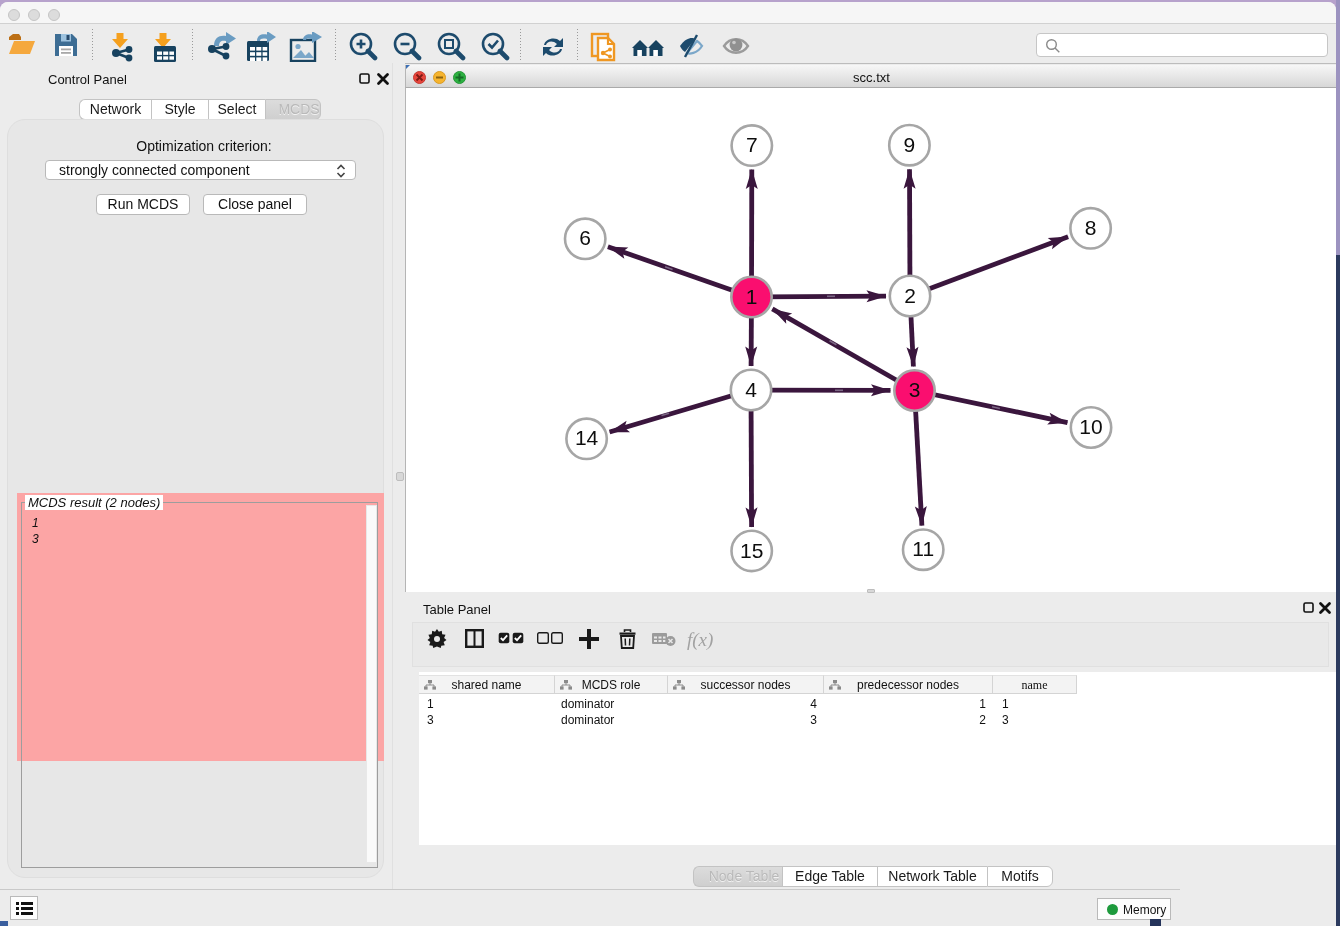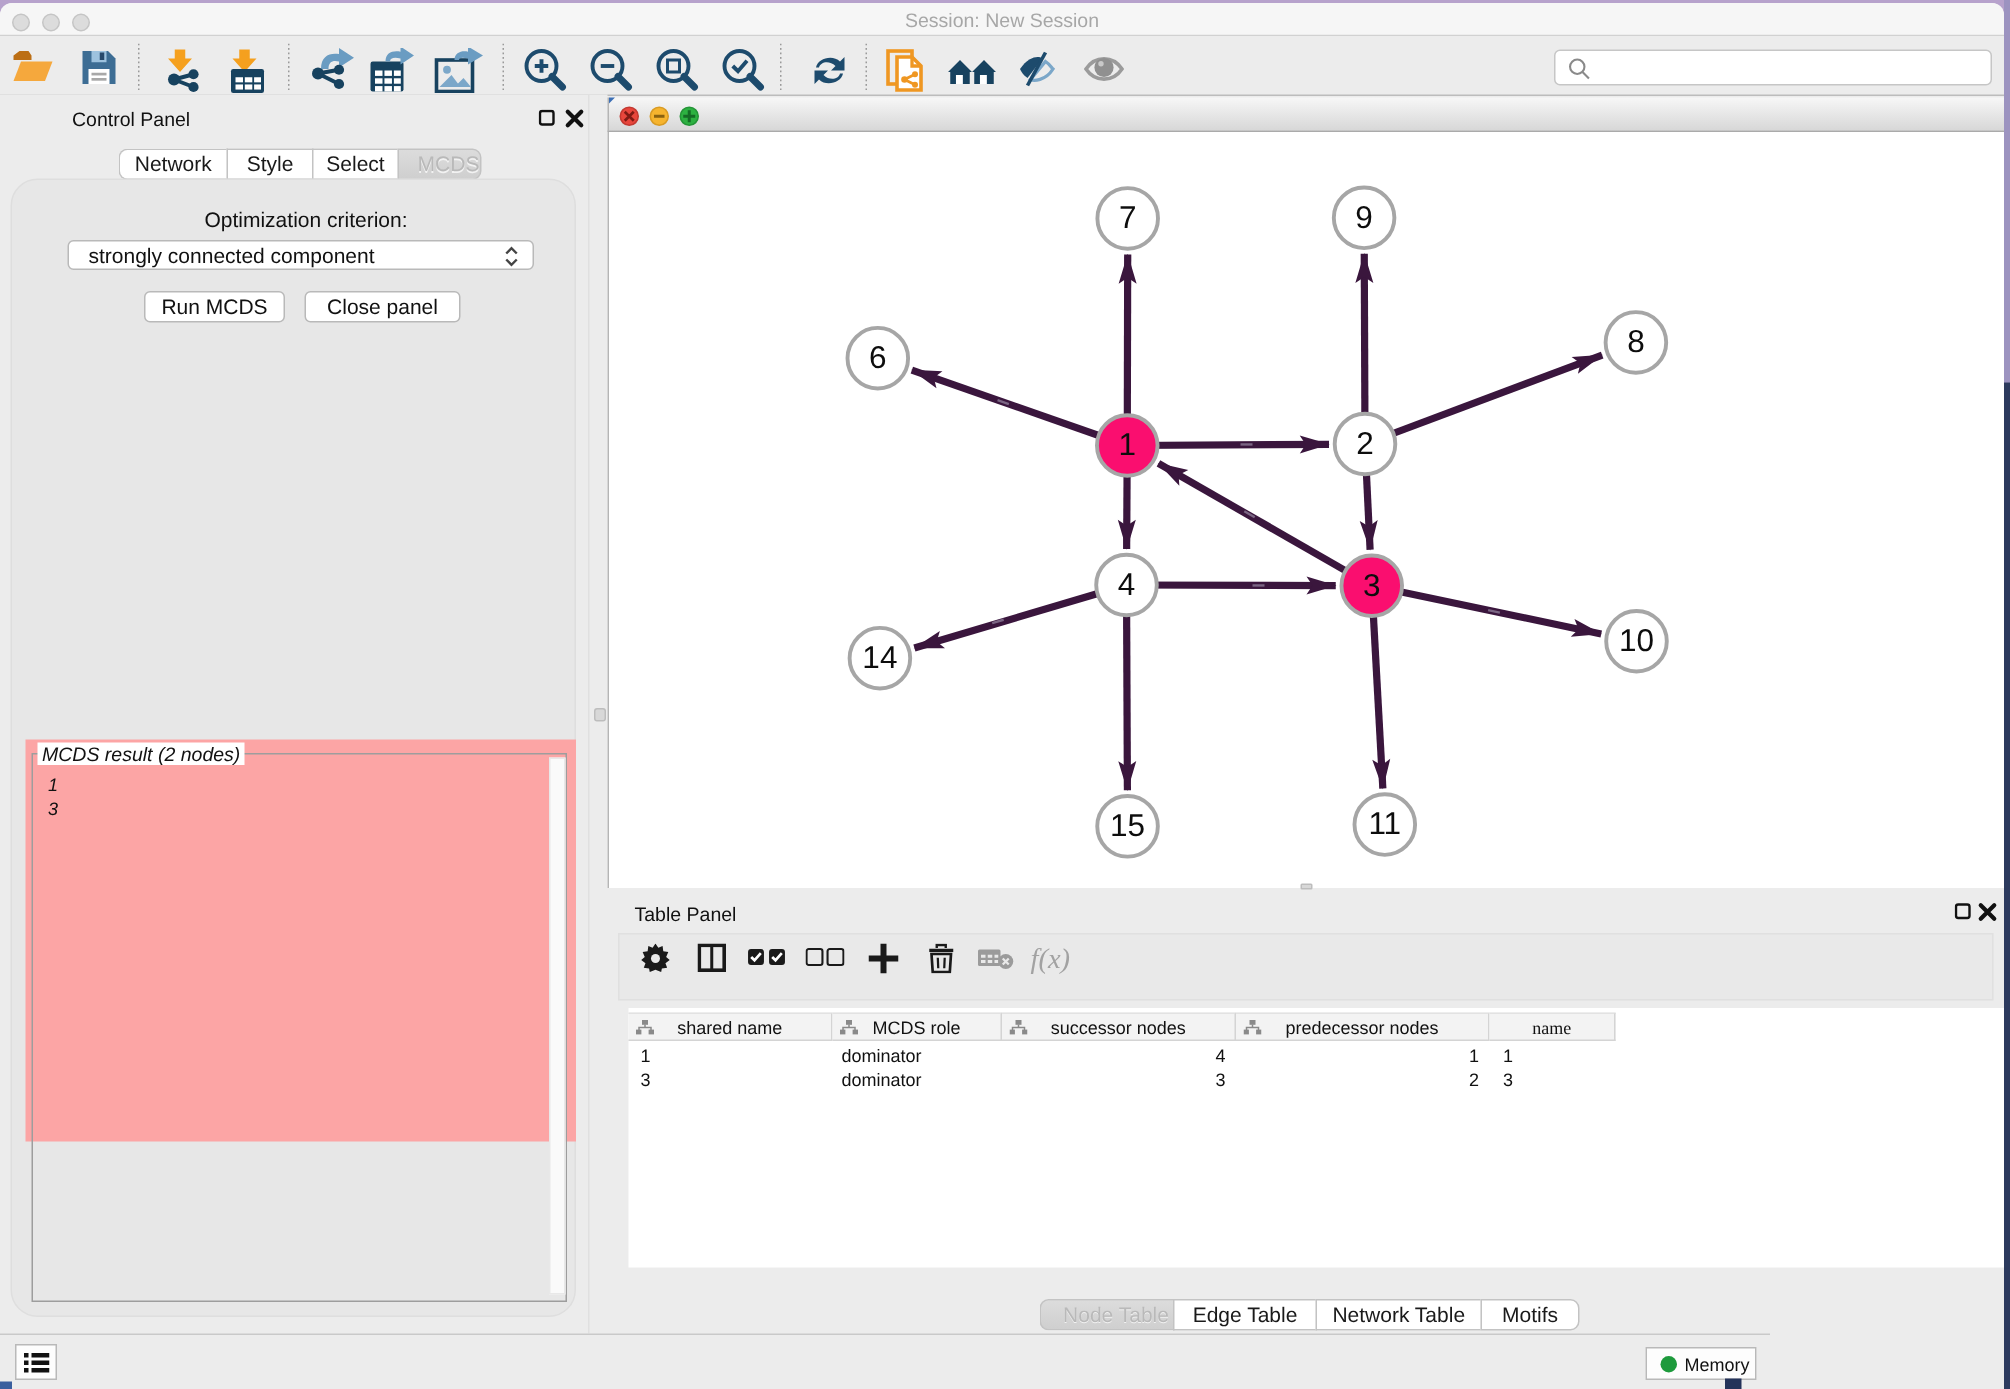--- a/index.html
+++ b/index.html
@@ -69,21 +69,20 @@
 #membtn { position:absolute; right:9px; top:8px; width:74px; height:22px; background:#fdfdfd; border:1px solid #b9b9b9; font-size:12px; color:#111; }
 text.nlab { font-family:"Liberation Sans", sans-serif; font-size:21px; fill:#0d0d0d; text-anchor:middle; }
 </style>
 </head>
 <body>
 <div id="win">
   <div id="titlebar">
     <div class="tl" style="left:8px;"></div>
     <div class="tl" style="left:28px;"></div>
     <div class="tl" style="left:48px;"></div>
-    <div id="title-text">Session: New Session</div>
   </div>
   <div id="toolbar">
     <div class="tbsep" style="left:92px;"></div>
       <div class="tbsep" style="left:192px;"></div>
       <div class="tbsep" style="left:335px;"></div>
       <div class="tbsep" style="left:520px;"></div>
       <div class="tbsep" style="left:577px;"></div>
     <svg class="tbi" style="left:7px;top:7px" width="30" height="26" viewBox="0 0 30 26">
         <path d="M2 22 L2 5 L6 2 L12 2 L14 5 L14 8 L2 8 Z" fill="#bc6f15"></path>
 <path d="M2 22 L7 9 L28 9 L23 22 Z" fill="#f5a83d"></path>
@@ -247,20 +246,21 @@
     <div class="nl" style="left:47px;background:#2db141;border:1px solid #249537;"></div>
     <svg style="position:absolute;left:9px;top:8px" width="9" height="9">
         <path d="M1.5 1.5 L7.5 7.5 M7.5 1.5 L1.5 7.5" stroke="#7e1a14" stroke-width="1.8"></path>
       </svg>
     <svg style="position:absolute;left:29px;top:8px" width="9" height="9">
         <path d="M1 4.5 L8 4.5" stroke="#8a6210" stroke-width="2"></path>
       </svg>
     <svg style="position:absolute;left:49px;top:8px" width="9" height="9">
         <path d="M4.5 0.5 L4.5 8.5 M0.5 4.5 L8.5 4.5" stroke="#156b26" stroke-width="2"></path>
       </svg>
+    <div id="net-title">scc.txt</div>
   </div>
   <div id="canvas">
     <svg width="931" height="504" viewBox="0 0 931 504">
       <defs>
         <marker id="arw" markerWidth="22" markerHeight="14" refX="20" refY="6.5" orient="auto" markerUnits="userSpaceOnUse">
           <path d="M0.5,0.5 L20.5,6.5 L0.5,12.5 L4.5,6.5 Z" fill="#3a163d"></path>
         </marker>
       </defs>
       <g stroke="#3a163d" stroke-width="4.8">
         <line x1="345.5" y1="209.0" x2="345.8" y2="81.6" marker-end="url(#arw)"></line>

